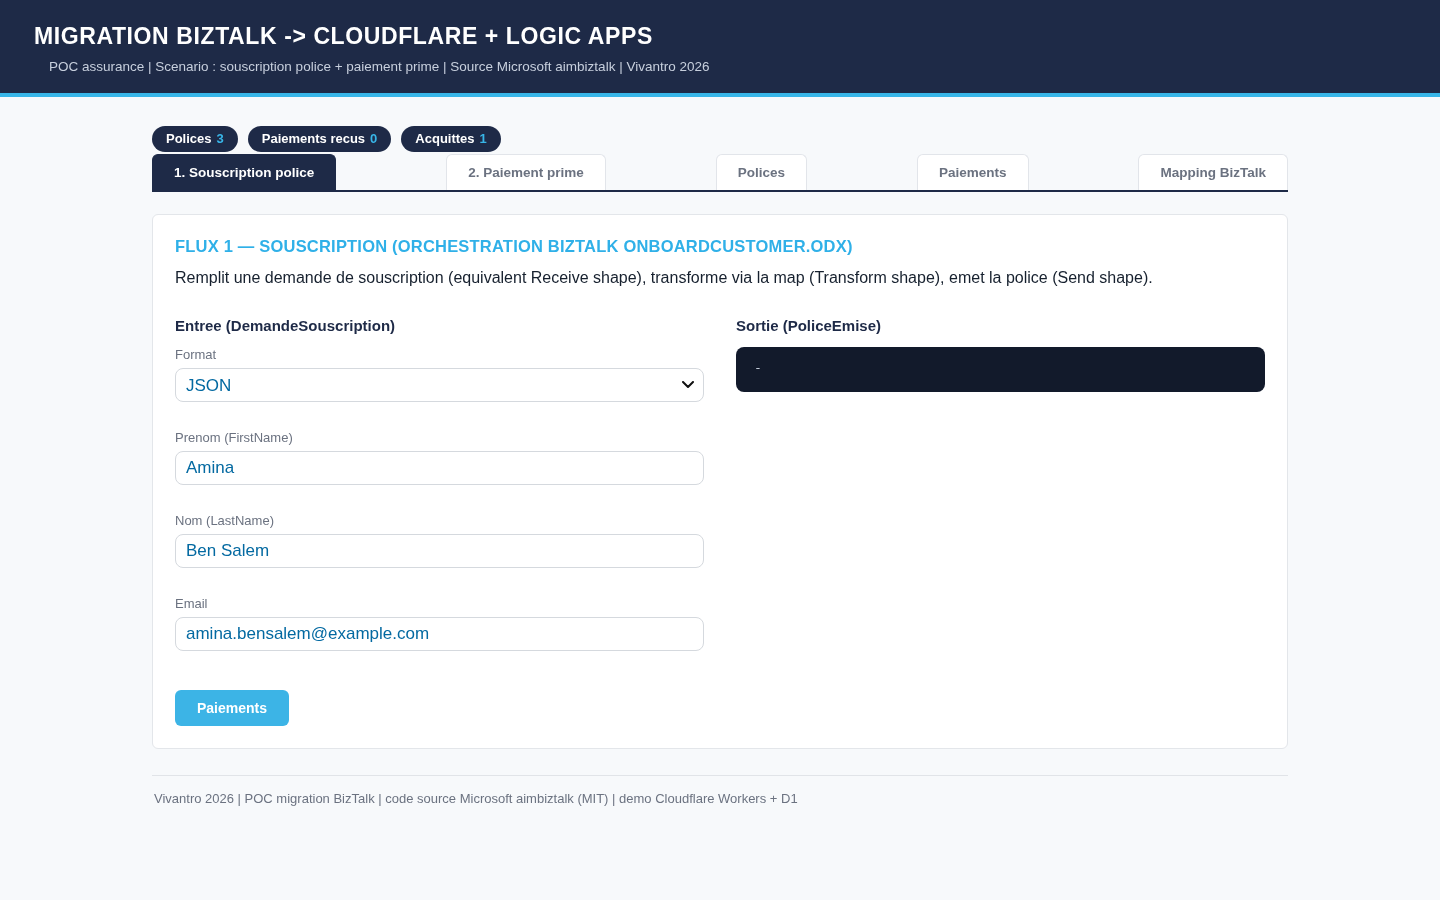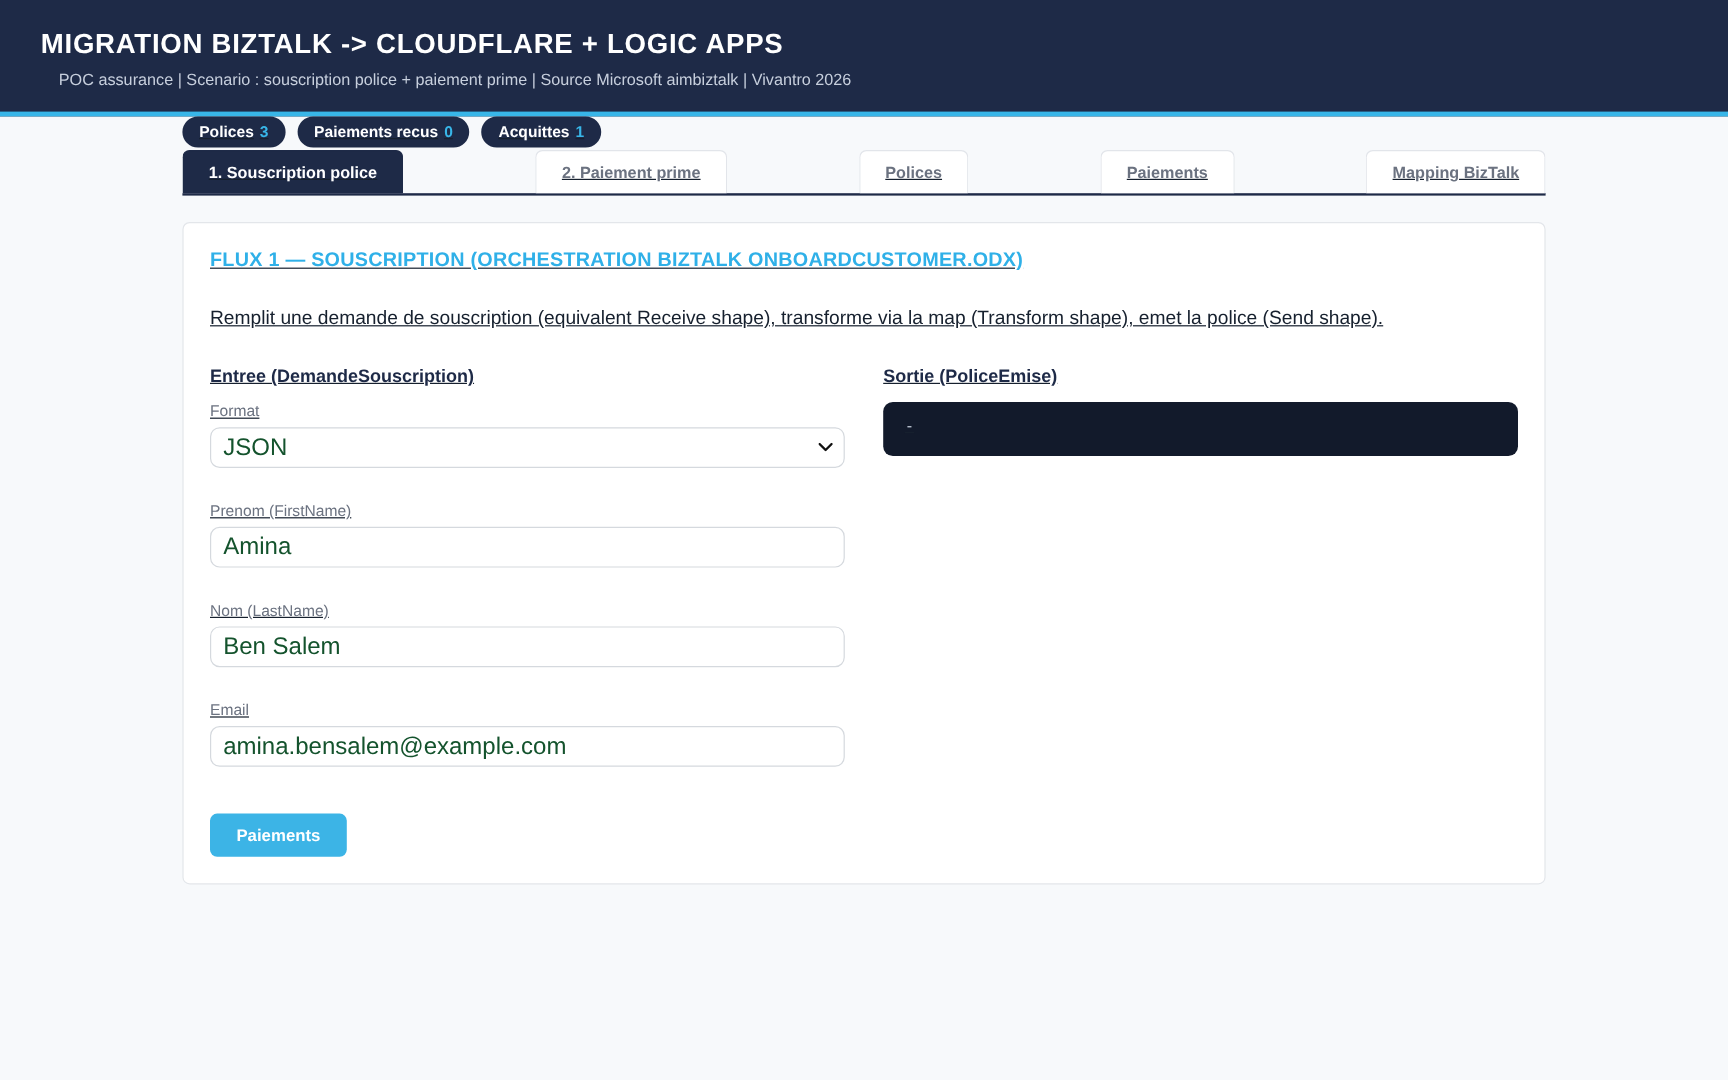--- a/index.html
+++ b/index.html
@@ -26,21 +26,21 @@
     margin-top: 9px;
     color: #c7cfdd;
     font-size: 13.5px;
     margin-left: 15px;
   }
 
   
   .container {
     width: 1136px;
     margin: 0 auto;
-    text-decoration: underline;
+    padding-top: 29px;
   }
 
   
   .pills { display: flex; gap: 10px; margin-bottom: 2px; }
   .pill {
     background: #1e2a47;
     color: #ffffff;
     border-radius: 999px;
     padding: 5px 14px 6px 14px;
     font-size: 13px;
@@ -82,21 +82,21 @@
     margin-top: 22px;
     background: #ffffff;
     border: 1px solid #e3e6ea;
     border-radius: 6px;
     padding: 22px;
   }
   .flux-title {
     color: #2fb0e8;
     font-size: 16.5px;
     font-weight: bold;
-    margin-bottom: 30px;
+    margin-bottom: 13px;
     letter-spacing: 0.2px;
   }
   .flux-desc {
     font-size: 16px;
     color: #16202e;
     margin-bottom: 30px;
   }
   .form-grid {
     display: grid;
     grid-template-columns: 1fr 1fr;
@@ -114,22 +114,22 @@
     font-size: 13px;
     color: #6b7280;
     margin-bottom: 6px;
   }
   .text-input, .select-input {
     width: 100%;
     height: 34px;
     border: 1px solid #d5d9de;
     border-radius: 8px;
     padding: 0 10px;
-    font-size: 20px;
-    color: #14532d;
+    font-size: 17px;
+    color: #0369a1;
     background: #ffffff;
     font-family: "Liberation Sans", sans-serif;
   }
   .select-wrap { position: relative; }
   .select-input {
     appearance: none;
     -webkit-appearance: none;
     padding-right: 30px;
   }
   .select-chevron {
@@ -246,14 +246,15 @@
       </div>
 
       <div>
         <div class="section-heading">Sortie (PoliceEmise)</div>
         <div class="output-box">-</div>
       </div>
 
     </div>
   </section>
 
+  <footer class="page-footer">Vivantro 2026 | POC migration BizTalk | code source Microsoft aimbiztalk (MIT) | demo Cloudflare Workers + D1</footer>
 
 </main>
 
 </body></html>

